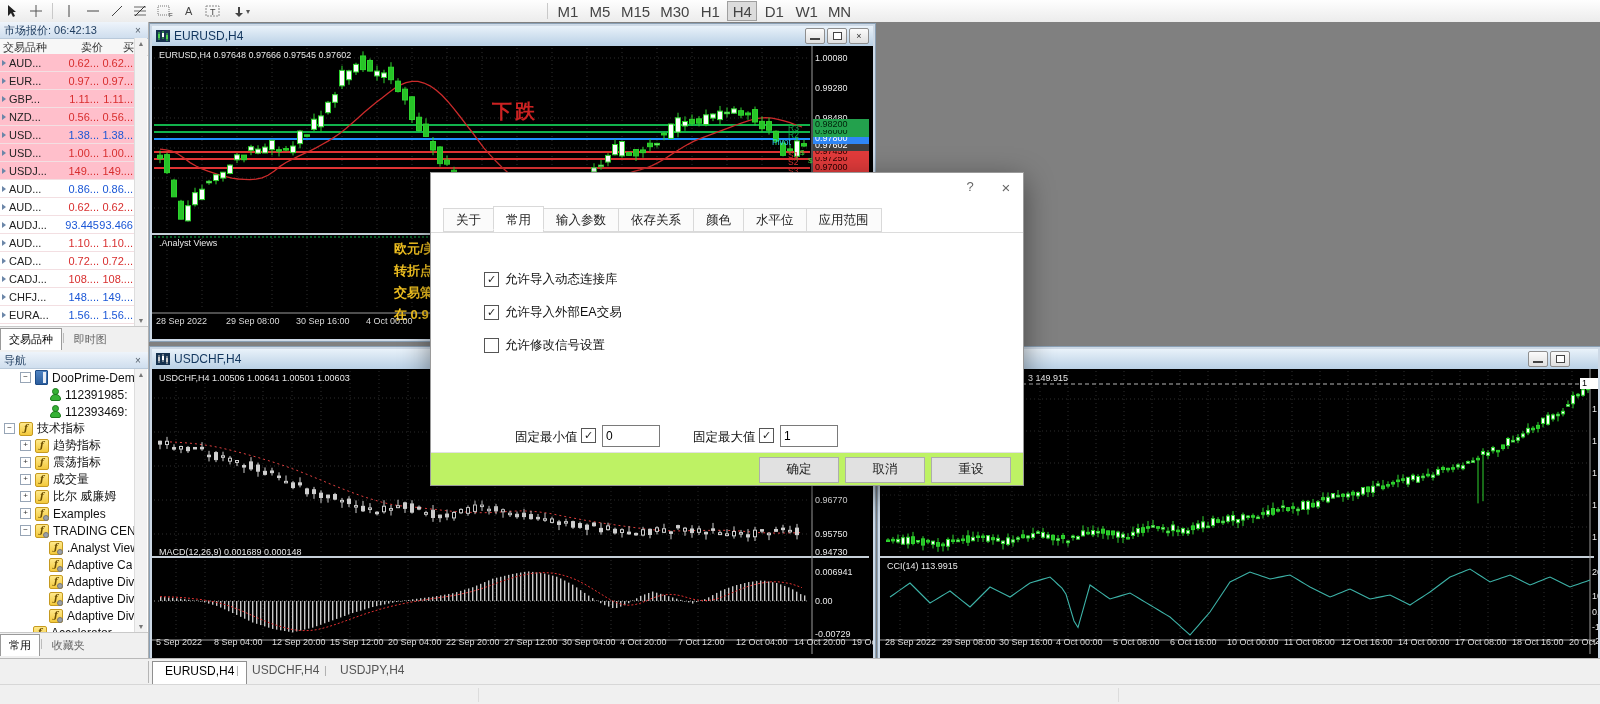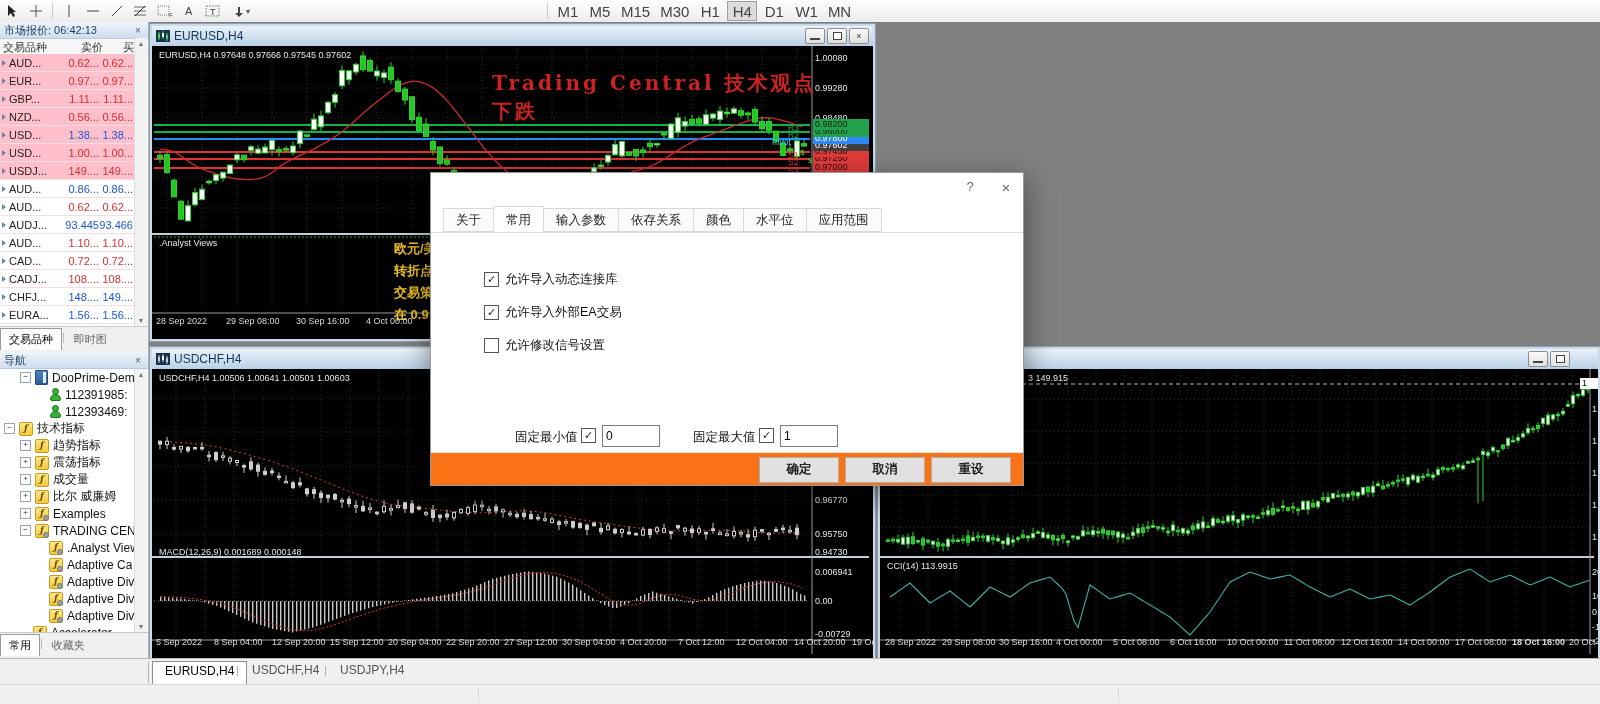--- a/index.html
+++ b/index.html
@@ -58,21 +58,21 @@
   #dlg-title{height:30px;display:flex;align-items:center;font-size:13px;color:#3c3c3c;padding-left:22px;}
   .dlg-sys{position:absolute;top:6px;font-size:13px;color:#666;width:22px;text-align:center;}
   #dlg-tabs{position:absolute;left:12px;top:35px;height:24px;display:flex;font-size:12.5px;}
   .dtab{padding:3px 12px;border:1px solid #d9d9d9;background:#fbfbfb;color:#222;margin-right:-1px;}
   .dtab.active{background:#fff;border-bottom:1px solid #fff;position:relative;top:-2px;padding-top:5px;}
   #dlg-tabline{position:absolute;left:0;right:0;top:59px;border-bottom:1px solid #dcdcdc;}
   .chk{display:flex;align-items:center;position:absolute;left:53px;font-size:12.5px;color:#111;}
   .box{width:13px;height:13px;border:1px solid #555;background:#fff;margin-right:6px;font-size:11px;line-height:12px;text-align:center;color:#222;flex:none;}
   .field-lab{position:absolute;font-size:12.5px;color:#111;white-space:nowrap;}
   .dlg-input{position:absolute;width:50px;height:18px;border:1px solid #7a7a7a;font-size:12px;padding:1px 3px;font-family:"Liberation Sans",sans-serif;}
-  #dlg-footer{position:absolute;left:0;right:0;bottom:0;height:32px;background:#f97316;border-top:1px solid #e2e2e2;font-weight:bold;}
+  #dlg-footer{position:absolute;left:0;right:0;bottom:0;height:32px;background:#bef264;border-top:1px solid #e2e2e2;}
   .dbtn{position:absolute;top:4px;width:78px;height:24px;background:#e1e1e1;border:1px solid #adadad;font-size:12.5px;color:#222;text-align:center;line-height:23px;}
   
   #bottombar{left:0;top:658px;width:1600px;height:26px;background:#f0f0f0;border-top:1px solid #b9b9b9;}
   #statusbar{left:0;top:684px;width:1600px;height:20px;background:#f0f0f0;border-top:1px solid #d7d7d7;}
   .ssep{position:absolute;top:3px;bottom:3px;width:1px;background:#dcdcdc;}
   .ctab{position:absolute;top:2px;height:20px;padding:2px 12px;font-size:12px;color:#555;white-space:nowrap;}
   .ctab.active{background:#fff;border:1px solid #8f8f8f;color:#000;}
 </style>
 </head>
 <body>
@@ -626,21 +626,20 @@
         <line x1="631" y1="94.06917955051983" x2="631" y2="110.37158790467655" stroke="#2ed32e" stroke-width="1"></line>
         <rect x="628.5" y="97.17863688821024" width="5" height="12.193512307985571" fill="#27c427" stroke="#2ed32e"></rect>
         <line x1="638" y1="97.86960983627384" x2="638" y2="108.0091605844184" stroke="#2ed32e" stroke-width="1"></line>
         <rect x="635.5" y="102.87561556739408" width="5" height="1.7635432192271594" fill="#27c427" stroke="#2ed32e"></rect>
         <line x1="645" y1="91.3479787544782" x2="645" y2="114.06024584734904" stroke="#2ed32e" stroke-width="1"></line>
         <rect x="642.5" y="94.9465168156601" width="5" height="15.324041482095424" fill="#ffffff" stroke="#2ed32e"></rect>
         <line x1="652" y1="93.71043704649796" x2="652" y2="101.17133854678215" stroke="#2ed32e" stroke-width="1"></line>
         <rect x="649.5" y="97.61231090050146" width="5" height="2.4063966813463367" fill="#27c427" stroke="#2ed32e"></rect>
       </svg>
     <div class="chart-text" style="left:7px;top:24px;">EURUSD,H4  0.97648 0.97666 0.97545 0.97602</div>
-    <div class="annot" style="left:340px;top:44px;">Trading Central 技术观点</div>
     <div class="annot" style="left:340px;top:72px;">下跌</div>
 
     <div id="eur-badges">
         <div class="badge" style="left: 661px; top: 93px; width: 52px; background: rgb(35, 161, 77); color: rgb(0, 34, 10); z-index: 30;">0.98200</div>
         <div class="badge" style="left: 661px; top: 100px; width: 52px; background: rgb(35, 161, 77); color: rgb(0, 34, 10); z-index: 29;">0.98000</div>
         <div class="badge" style="left: 661px; top: 107px; width: 52px; background: rgb(47, 134, 246); color: rgb(255, 255, 255); z-index: 28;">0.97800</div>
         <div class="badge" style="left: 661px; top: 114px; width: 52px; background: rgb(63, 63, 63); color: rgb(255, 255, 255); z-index: 27;">0.97602</div>
         <div class="badge" style="left: 661px; top: 120px; width: 52px; background: rgb(226, 59, 59); color: rgb(42, 0, 0); z-index: 26;">0.97450</div>
         <div class="badge" style="left: 661px; top: 127px; width: 52px; background: rgb(226, 59, 59); color: rgb(42, 0, 0); z-index: 25;">0.97250</div>
         <div class="badge" style="left: 661px; top: 136px; width: 52px; background: rgb(226, 59, 59); color: rgb(42, 0, 0); z-index: 24;">0.97000</div>
@@ -1500,21 +1499,21 @@
         <div class="xlab" style="left: 62px; top: 288px;">29 Sep 08:00</div>
         <div class="xlab" style="left: 119px; top: 288px;">30 Sep 16:00</div>
         <div class="xlab" style="left: 176px; top: 288px;">4 Oct 00:00</div>
         <div class="xlab" style="left: 233px; top: 288px;">5 Oct 08:00</div>
         <div class="xlab" style="left: 290px; top: 288px;">6 Oct 16:00</div>
         <div class="xlab" style="left: 347px; top: 288px;">10 Oct 00:00</div>
         <div class="xlab" style="left: 404px; top: 288px;">11 Oct 08:00</div>
         <div class="xlab" style="left: 461px; top: 288px;">12 Oct 16:00</div>
         <div class="xlab" style="left: 518px; top: 288px;">14 Oct 00:00</div>
         <div class="xlab" style="left: 575px; top: 288px;">17 Oct 08:00</div>
-        <div class="xlab" style="left: 632px; top: 288px; font-weight: bold;">18 Oct 16:00</div>
+        <div class="xlab" style="left: 632px; top: 288px;">18 Oct 16:00</div>
         <div class="xlab" style="left: 689px; top: 288px;">20 Oct 00</div>
       </div>
   </div>
 
   <div class="abs" id="dialog">
     <span class="dlg-sys" style="left:528px;">?</span>
     <span class="dlg-sys" style="left:564px;font-size:15px;">×</span>
     <div id="dlg-tabs">
         <span class="dtab">关于</span>
         <span class="dtab active">常用</span>

